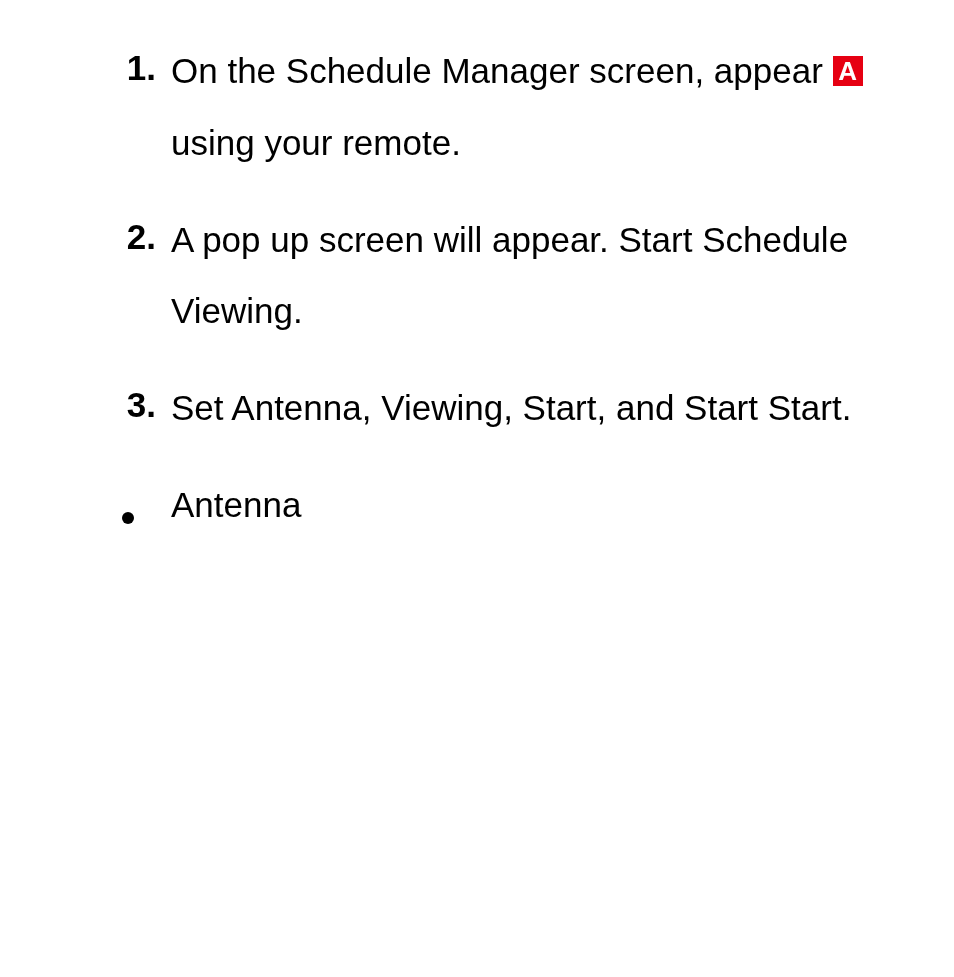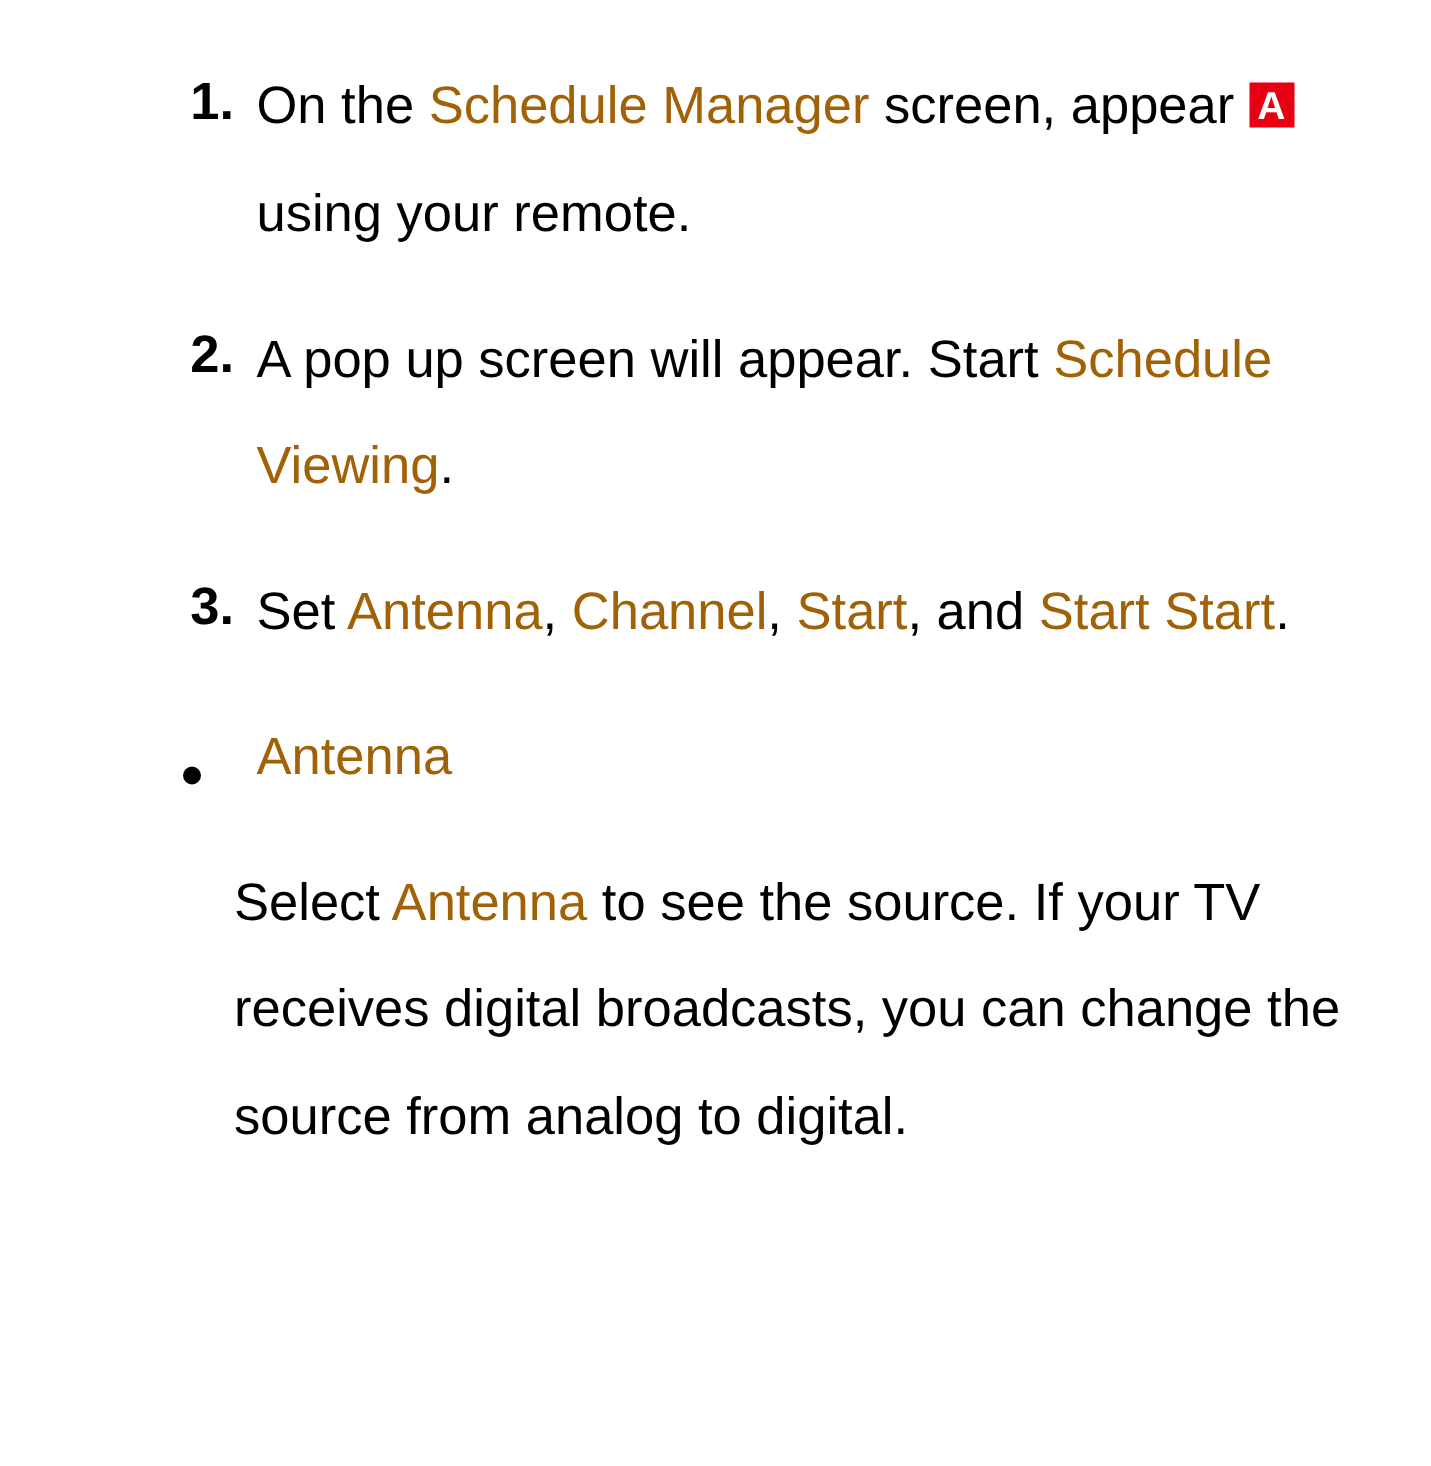--- a/index.html
+++ b/index.html
@@ -42,21 +42,21 @@
     border-radius: 50%;
     vertical-align: middle;
     margin-top: 26px;
   }
   .content {
     flex: 1;
     font-size: 35px;
     line-height: 2.05;
   }
   .accent {
-    color: #a16207;
+    color: #000000;
   }
   .remote-btn {
     display: inline-block;
     background: #e60012;
     color: #ffffff;
     font-weight: bold;
     font-size: 26px;
     line-height: 30px;
     width: 30px;
     height: 30px;
@@ -87,30 +87,27 @@
   <div class="item">
     <div class="marker">2.</div>
     <div class="content">
       <span>A pop up screen will appear. Start </span><span class="accent">Schedule Viewing</span><span>.</span>
     </div>
   </div>
 
   <div class="item">
     <div class="marker">3.</div>
     <div class="content">
-      <span>Set </span><span class="accent">Antenna</span><span>, </span><span class="accent">Channel</span><span>, </span><span class="accent">Start</span><span>, and </span><span class="accent">Start Start</span><span>.</span>
+      <span>Set </span><span class="accent">Antenna</span><span>, </span><span class="accent">Viewing</span><span>, </span><span class="accent">Start</span><span>, and </span><span class="accent">Start Start</span><span>.</span>
     </div>
   </div>
 
   <div class="item">
     <div class="bullet-marker">
       <span class="bullet-dot"></span>
     </div>
     <div class="content">
       <span class="accent">Antenna</span>
     </div>
   </div>
 
-  <div class="sub">
-    <span>Select </span><span class="accent">Antenna</span><span> to see the source. If your TV receives digital broadcasts, you can change the source from analog to digital.</span>
-  </div>
 
 </div>
 
 </body></html>

